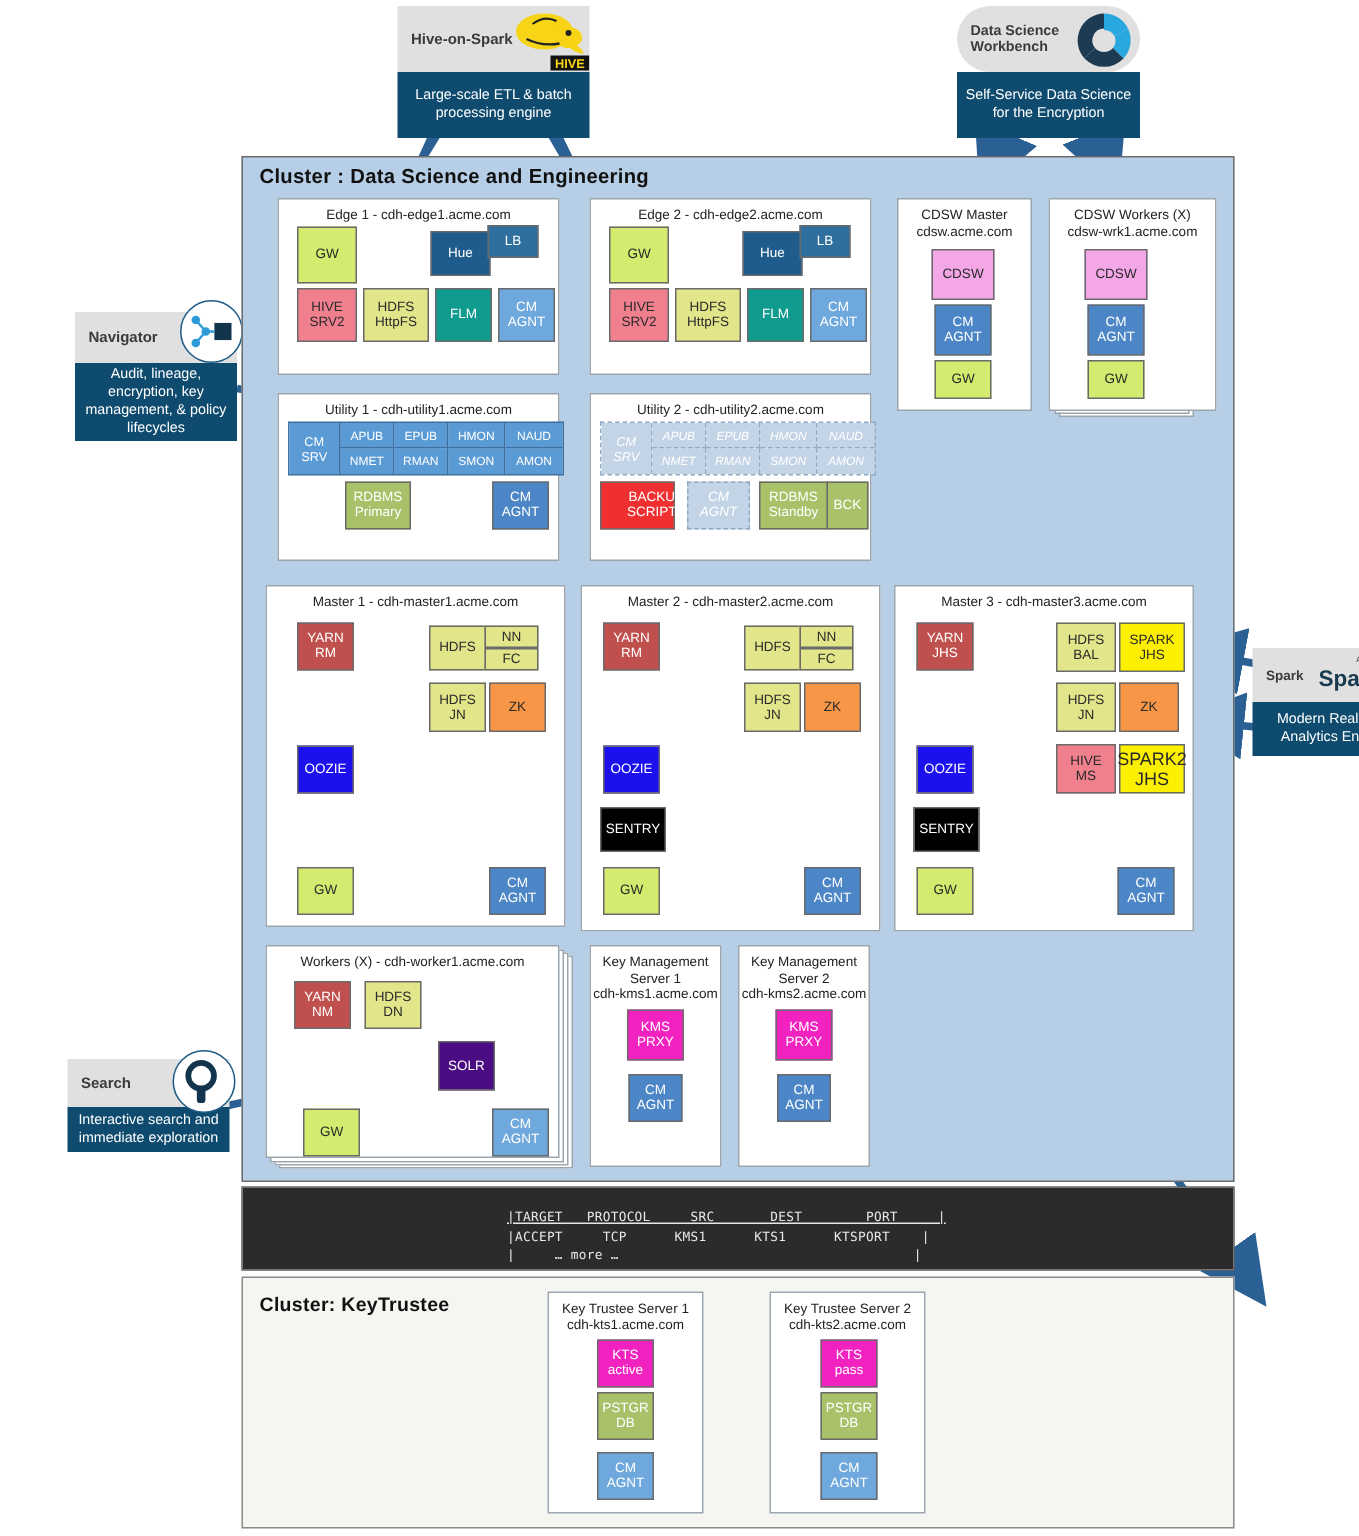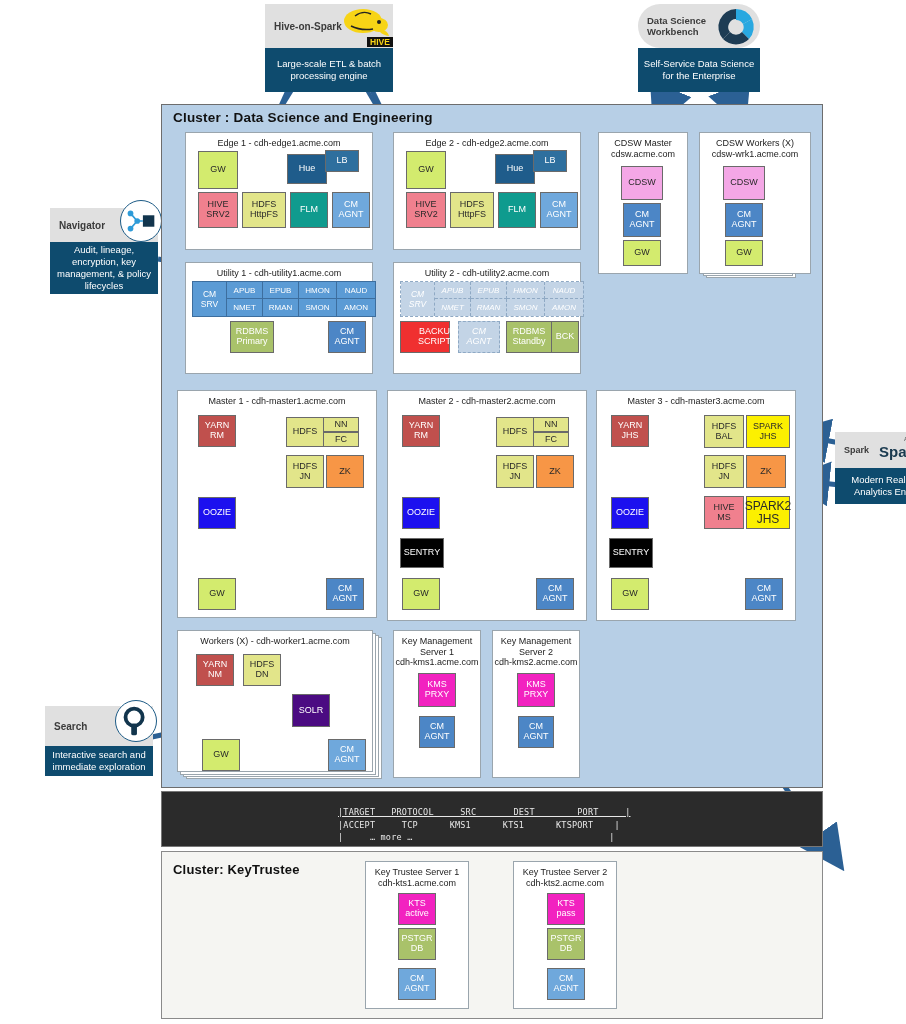--- a/index.html
+++ b/index.html
@@ -192,21 +192,21 @@
       <span class="logo-circle" style="right:2px; top:1px; width:44px; height:44px; background:transparent;">
         <svg width="44" height="44" viewBox="0 0 44 44">
           <path d="M22 4 a18 18 0 0 1 16 10 l-9 5 a8 8 0 0 0 -7 -4 z" fill="#29a8e0"></path>
           <path d="M38 14 a18 18 0 0 1 -3 20 l-7 -7 a8 8 0 0 0 1 -8 z" fill="#29a8e0"></path>
           <path d="M35 34 a18 18 0 0 1 -26 0 l7 -7 a8 8 0 0 0 12 0 z" fill="#1d3c54"></path>
           <path d="M9 34 a18 18 0 0 1 13 -30 l0 10 a8 8 0 0 0 -6 13 z" fill="#1d3c54"></path>
         </svg>
       </span>
     </div>
     <div class="body" style="height:44px;">Self-Service  Data Science
-for the Enterprise</div>
+for the Encryption</div>
   </div>
 
   <div class="callout" style="left:10px; top:208px; width:108px;">
     <div class="cap" style="height:34px;">
       <span>Navigator</span>
     </div>
     <div class="body" style="height:52px; white-space:pre-line;">Audit, lineage,
 encryption, key
 management, &amp; policy
 lifecycles</div>
@@ -215,21 +215,21 @@
     <svg width="42" height="42" viewBox="0 0 42 42">
       <rect x="23" y="15" width="12" height="12" fill="#12354d"></rect>
       <circle cx="10" cy="13" r="3" fill="#2e9bd8"></circle>
       <circle cx="10" cy="29" r="3" fill="#2e9bd8"></circle>
       <circle cx="17" cy="21" r="3" fill="#2e9bd8"></circle>
       <path d="M10 13 L17 21 M10 29 L17 21 M17 21 L23 21" stroke="#2e9bd8" stroke-width="1.7" fill="none"></path>
     </svg>
   </span>
 
   <div class="callout" style="left:5px; top:706px; width:108px;">
-    <div class="cap" style="height:40px;">
+    <div class="cap" style="height:32px;">
       <span>Search</span>
     </div>
     <div class="body" style="height:30px; white-space:pre-line;">Interactive search and
 immediate exploration</div>
   </div>
   <span class="logo-circle" style="left:75px; top:700px; width:42px; height:42px; border:1.5px solid #1d5b86;">
     <svg width="42" height="42" viewBox="0 0 42 42">
       <circle cx="19" cy="17" r="9" fill="none" stroke="#12354d" stroke-width="4"></circle>
       <rect x="16" y="24" width="6" height="12" rx="2" fill="#12354d"></rect>
     </svg>

